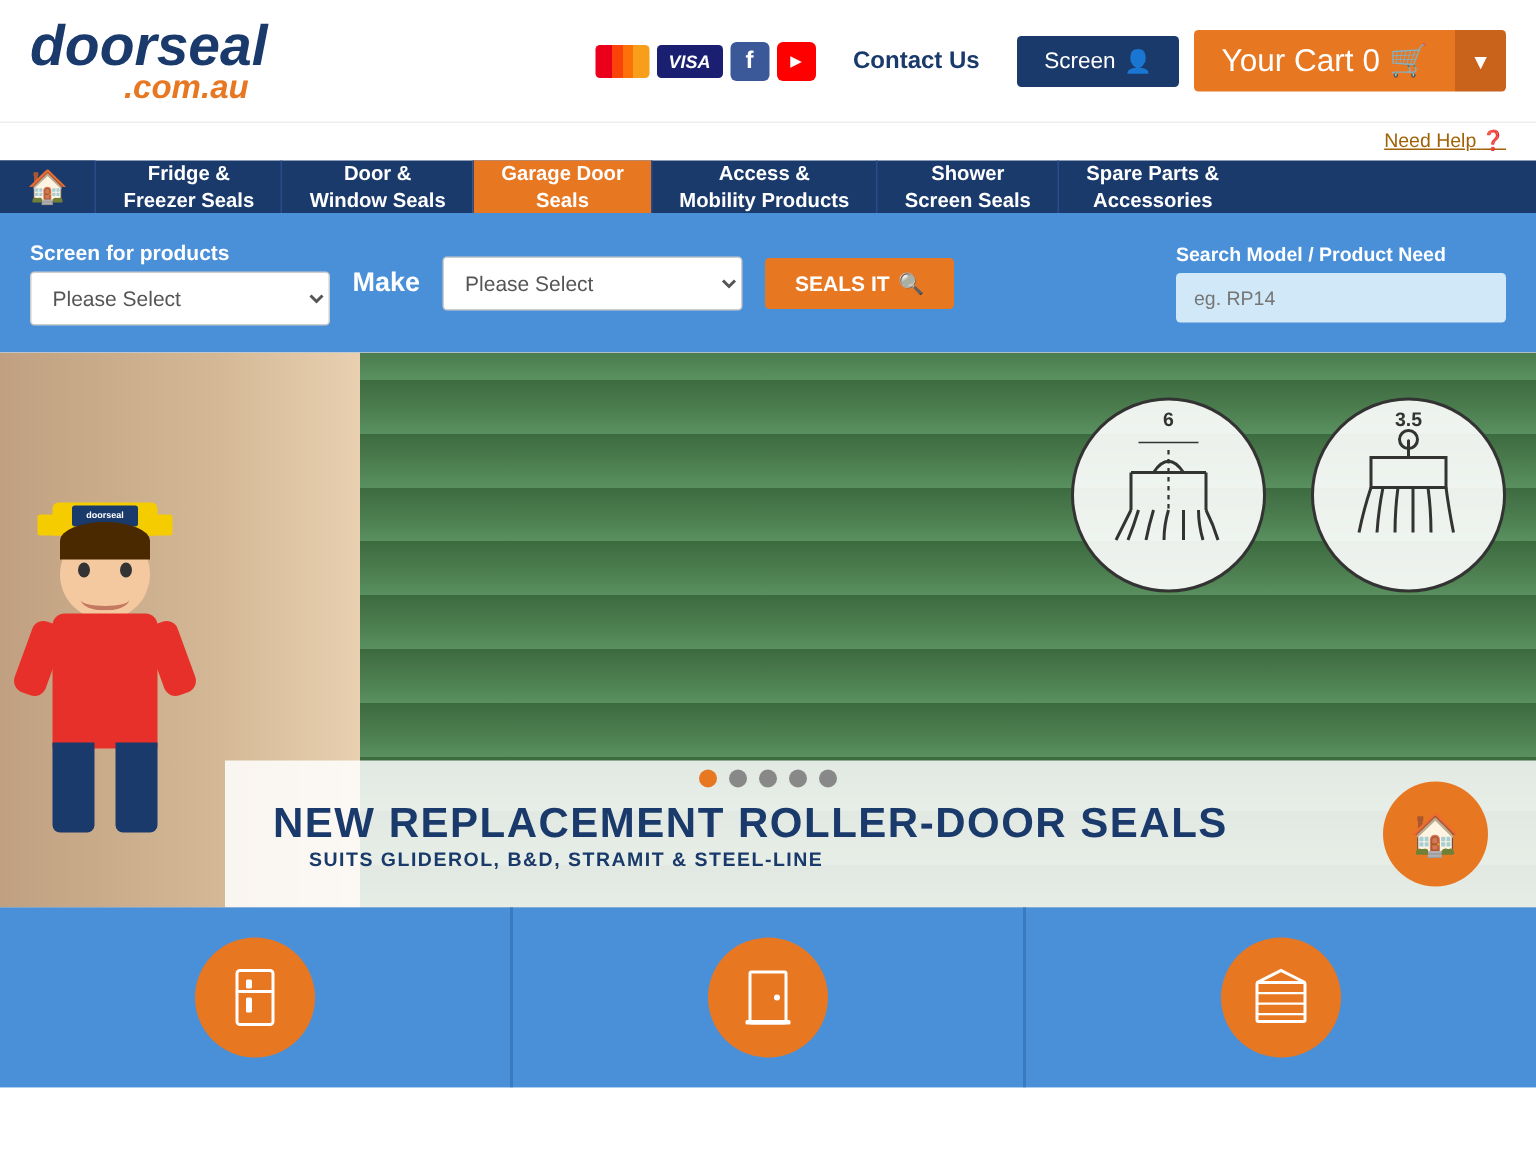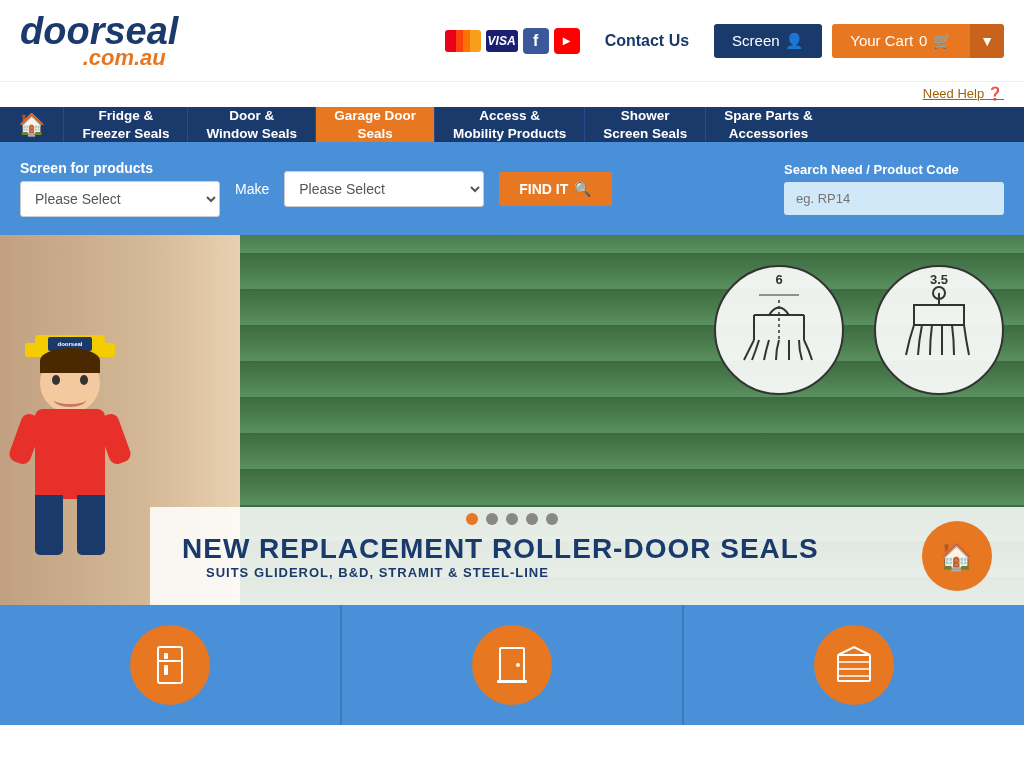--- a/index.html
+++ b/index.html
@@ -14,43 +14,43 @@
       justify-content: space-between;
       border-bottom: 1px solid #eee;
     }
     .logo-area { display: flex; flex-direction: column; }
     .logo-text-door { font-size: 38px; font-weight: 900; color: #1a3a6b; font-style: italic; }
     .logo-text-com { font-size: 22px; font-weight: 700; color: #e87722; font-style: italic; margin-top: -8px; padding-left: 50px; text-align: center; }
     .header-right { display: flex; align-items: center; gap: 10px; }
     .payment-icons { display: flex; gap: 5px; align-items: center; }
     .mc-icon { width: 36px; height: 22px; background: linear-gradient(to right, #eb001b 50%, #f79e1b 50%); border-radius: 3px; position: relative; }
     .mc-icon::after { content: ''; position: absolute; left: 50%; top: 50%; transform: translate(-50%, -50%); width: 14px; height: 22px; background: #ff5f00; opacity: 0.7; }
-    .visa-icon { width: 32px; height: 22px; background: #1a1f71; border-radius: 3px; display: flex; align-items: center; justify-content: center; color: #fff; font-size: 12px; font-weight: 900; font-style: italic; }
+    .visa-icon { width: 44px; height: 22px; background: #1a1f71; border-radius: 3px; display: flex; align-items: center; justify-content: center; color: #fff; font-size: 12px; font-weight: 900; font-style: italic; }
     .fb-icon { width: 26px; height: 26px; background: #3b5998; border-radius: 4px; display: flex; align-items: center; justify-content: center; color: #fff; font-weight: 900; font-size: 16px; }
     .yt-icon { width: 26px; height: 26px; background: #ff0000; border-radius: 4px; display: flex; align-items: center; justify-content: center; color: #fff; font-size: 10px; }
     .contact-us-link { color: #1a3a6b; font-size: 16px; font-weight: bold; text-decoration: none; padding: 0 15px; }
     .login-btn { background: #1a3a6b; color: #fff; padding: 8px 18px; border-radius: 3px; font-size: 15px; display: flex; align-items: center; gap: 6px; cursor: pointer; border: none; }
-    .cart-btn { background: #e87722; color: #fff; padding: 8px 18px; border-radius: 3px 0 0 3px; font-size: 15px; display: flex; align-items: center; gap: 6px; cursor: pointer; border: none; }
+    .cart-btn { background: #e87722; color: #fff; padding: 8px 18px; border-radius: 3px 0 0 3px; font-size: 21px; display: flex; align-items: center; gap: 6px; cursor: pointer; border: none; }
     .cart-dropdown { background: #c9621a; color: #fff; padding: 8px 10px; border-radius: 0 3px 3px 0; cursor: pointer; border: none; font-size: 14px; }
     .cart-group { display: flex; }
     .need-help { color: #a16207; font-size: 13px; text-decoration: underline; }
     .need-help-row { display: flex; justify-content: flex-end; padding: 4px 20px 6px; background: #fff; }
 
     
     nav { background: #1a3a6b; display: flex; align-items: stretch; }
     .nav-home { background: #1a3a6b; padding: 0 18px; display: flex; align-items: center; cursor: pointer; }
     .home-icon { color: #e87722; font-size: 22px; }
     .nav-item { color: #fff; padding: 0 18px; font-size: 13.5px; font-weight: bold; text-align: center; display: flex; align-items: center; cursor: pointer; border-left: 1px solid #2a4a8b; line-height: 1.3; }
     .nav-item.active { background: #e87722; }
 
     
     .search-bar { background: #4a90d9; padding: 18px 20px; display: flex; align-items: center; gap: 15px; }
     .search-label { color: #fff; font-size: 14px; font-weight: bold; }
     .search-select { padding: 8px 30px 8px 10px; border: 1px solid #ccc; border-radius: 3px; font-size: 14px; appearance: auto; width: 200px; background: #fff; color: #555; }
-    .make-label { color: #fff; font-size: 14px; font-weight: normal; }
+    .make-label { color: #fff; font-size: 18px; font-weight: bold; }
     .find-btn { background: #e87722; color: #fff; padding: 9px 20px; border-radius: 3px; font-size: 14px; font-weight: bold; cursor: pointer; border: none; display: flex; align-items: center; gap: 6px; }
     .search-model-section { margin-left: auto; display: flex; flex-direction: column; gap: 5px; }
     .search-model-label { color: #fff; font-size: 13px; font-weight: bold; }
     .search-model-input { padding: 9px 12px; border: none; border-radius: 3px; font-size: 13px; background: #d0e8f8; color: #888; width: 220px; }
 
     
     .hero { position: relative; width: 100%; height: 370px; overflow: hidden; background: #c8c8c8; }
     
     .garage-door-sim {
       position: absolute; top: 0; left: 0; right: 0; bottom: 0;
@@ -172,25 +172,25 @@
     <span class="search-label">Screen for products</span>
     <select class="search-select">
       <option>Please Select</option>
     </select>
   </div>
   <span class="make-label">Make</span>
   <select class="search-select">
     <option>Please Select</option>
   </select>
   <button class="find-btn">
-    <span>FIND IT</span>
+    <span>SEALS IT</span>
     <span>🔍</span>
   </button>
   <div class="search-model-section">
-    <span class="search-model-label">Search Need / Product Code</span>
+    <span class="search-model-label">Search Model / Product Need</span>
     <input class="search-model-input" type="text" placeholder="eg. RP14" style="">
   </div>
 </div>
 
 <div class="hero">
 
   <div class="garage-door-sim">
     <div class="left-wall"></div>
     <div class="roller-door"></div>
   </div>

